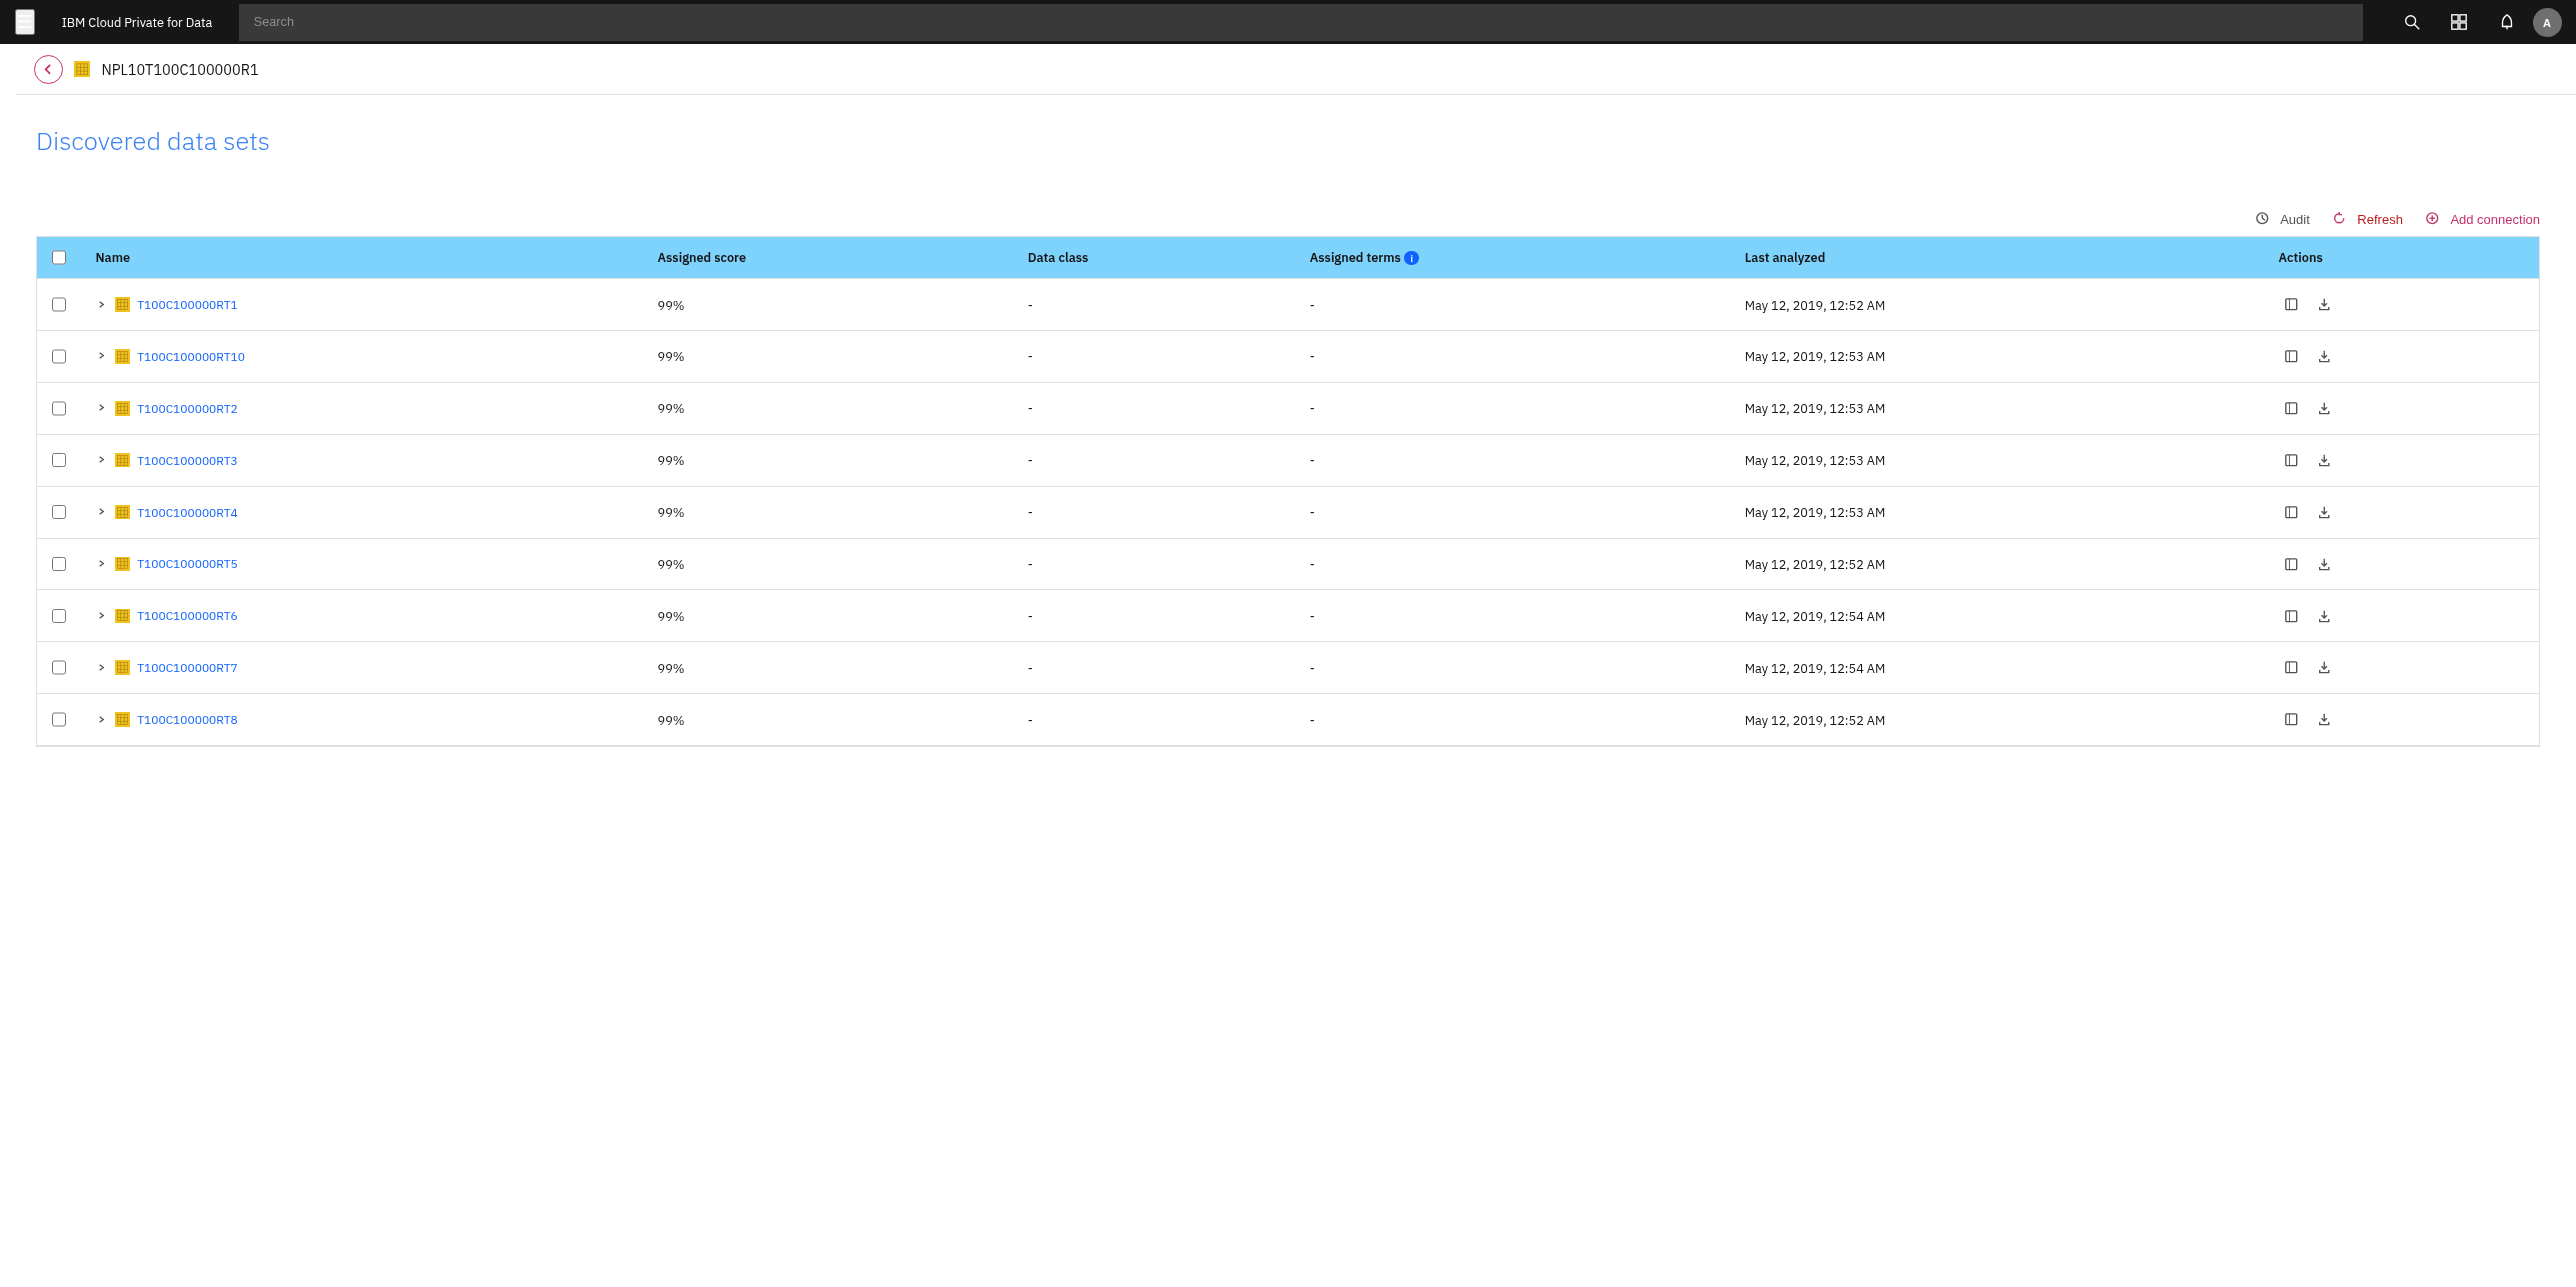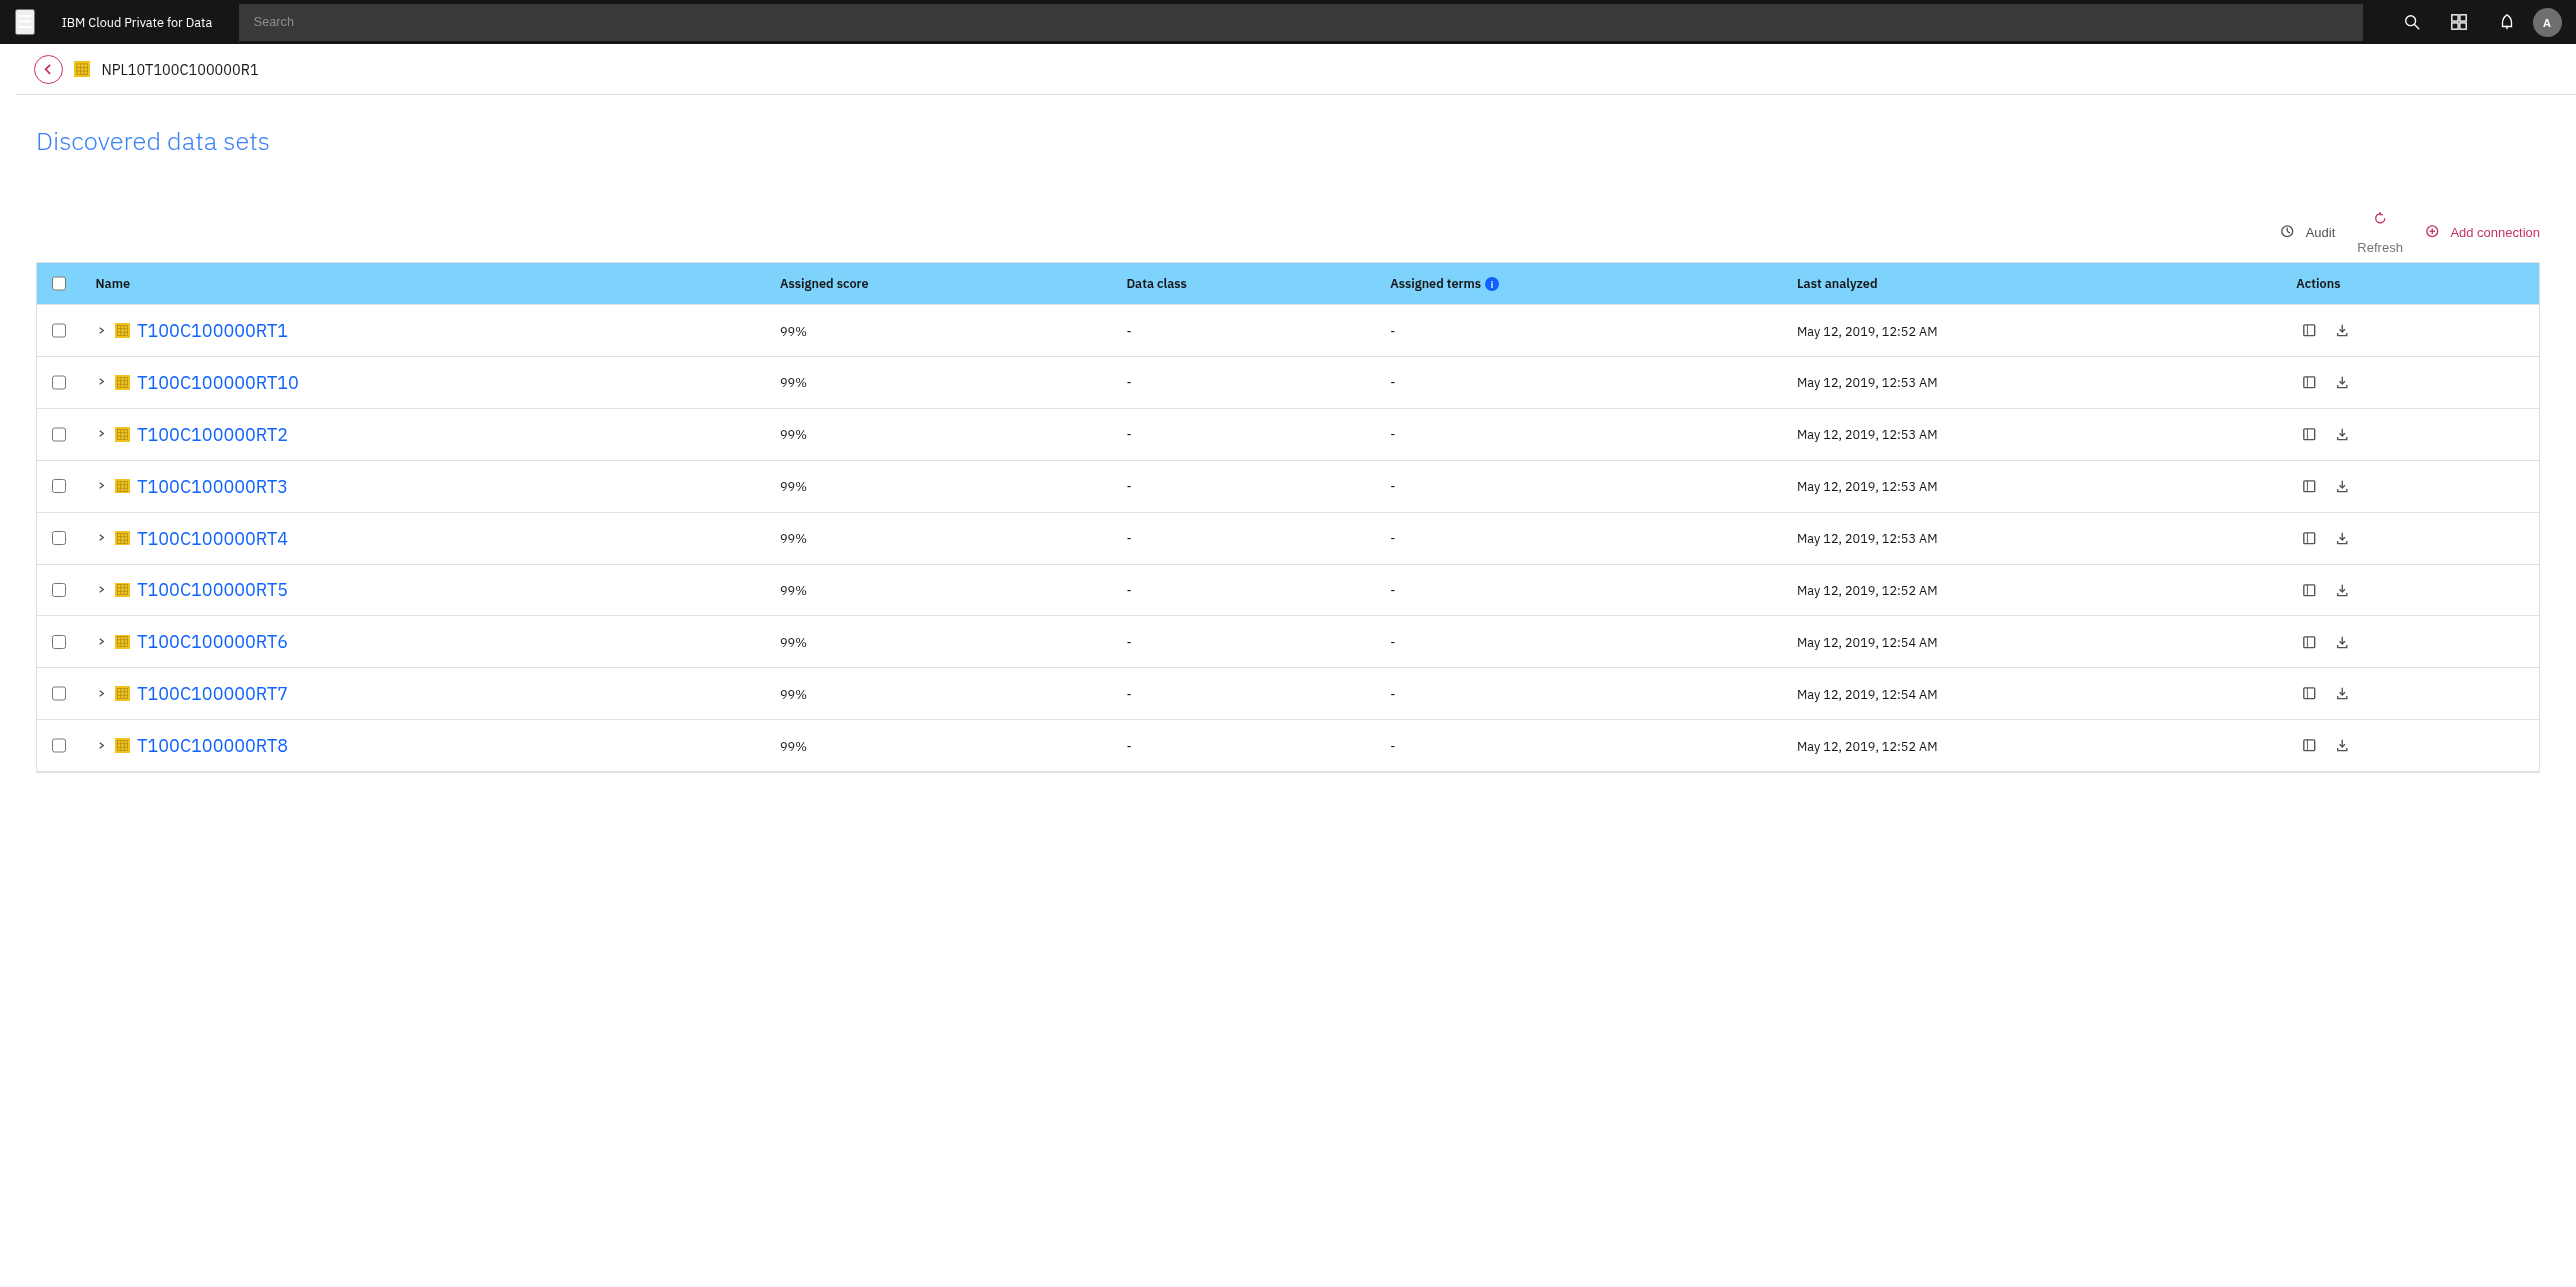--- a/index.html
+++ b/index.html
@@ -79,21 +79,21 @@
       gap: 22px;
       margin-bottom: 7.3px;
     }
     .toolbar-btn {
       display: flex; align-items: center; gap: 11px;
       background: none; border: none; cursor: pointer;
       font-size: 13px;
       margin-top: 32px;
     }
     .toolbar-btn.audit { color: #525252; }
-    .toolbar-btn.refresh { color: #737373; flex-direction: column; }
+    .toolbar-btn.refresh { color: #b91c1c; }
     .toolbar-btn.add-connection { color: #c4326a; }
     .toolbar-btn .icon { font-size: 14.5px; }
 
     
     .table-container {
       border: 0.9px solid #e0e0e0;
       width: 100%;
     }
     table {
       width: 100%;
@@ -137,21 +137,21 @@
     .expand-btn {
       background: none; border: none; cursor: pointer;
       color: #525252; font-size: 11px; padding: 1.8px;
     }
     .table-icon {
       width: 14.5px; height: 14.5px;
       background: #f1c21b;
       display: inline-flex; align-items: center; justify-content: center;
       font-size: 8.2px;
     }
-    .row-name-text { color: #0f62fe; cursor: pointer; font-size: 18px; }
+    .row-name-text { color: #0f62fe; cursor: pointer; font-size: 12px; }
 
     
     .actions-cell {
       display: flex; align-items: center; gap: 7.3px;
     }
     .action-icon-btn {
       background: none; border: none; cursor: pointer;
       color: #525252; font-size: 14.5px;
       width: 25.5px; height: 25.5px;
       display: flex; align-items: center; justify-content: center;

